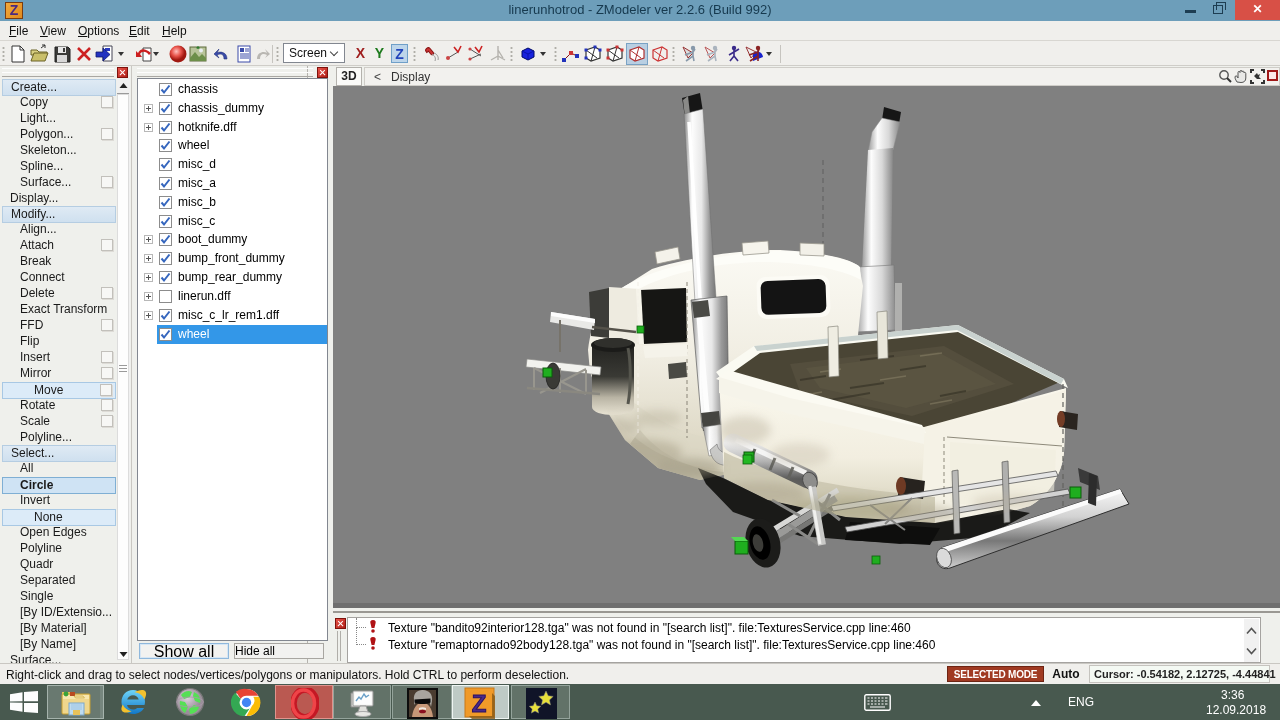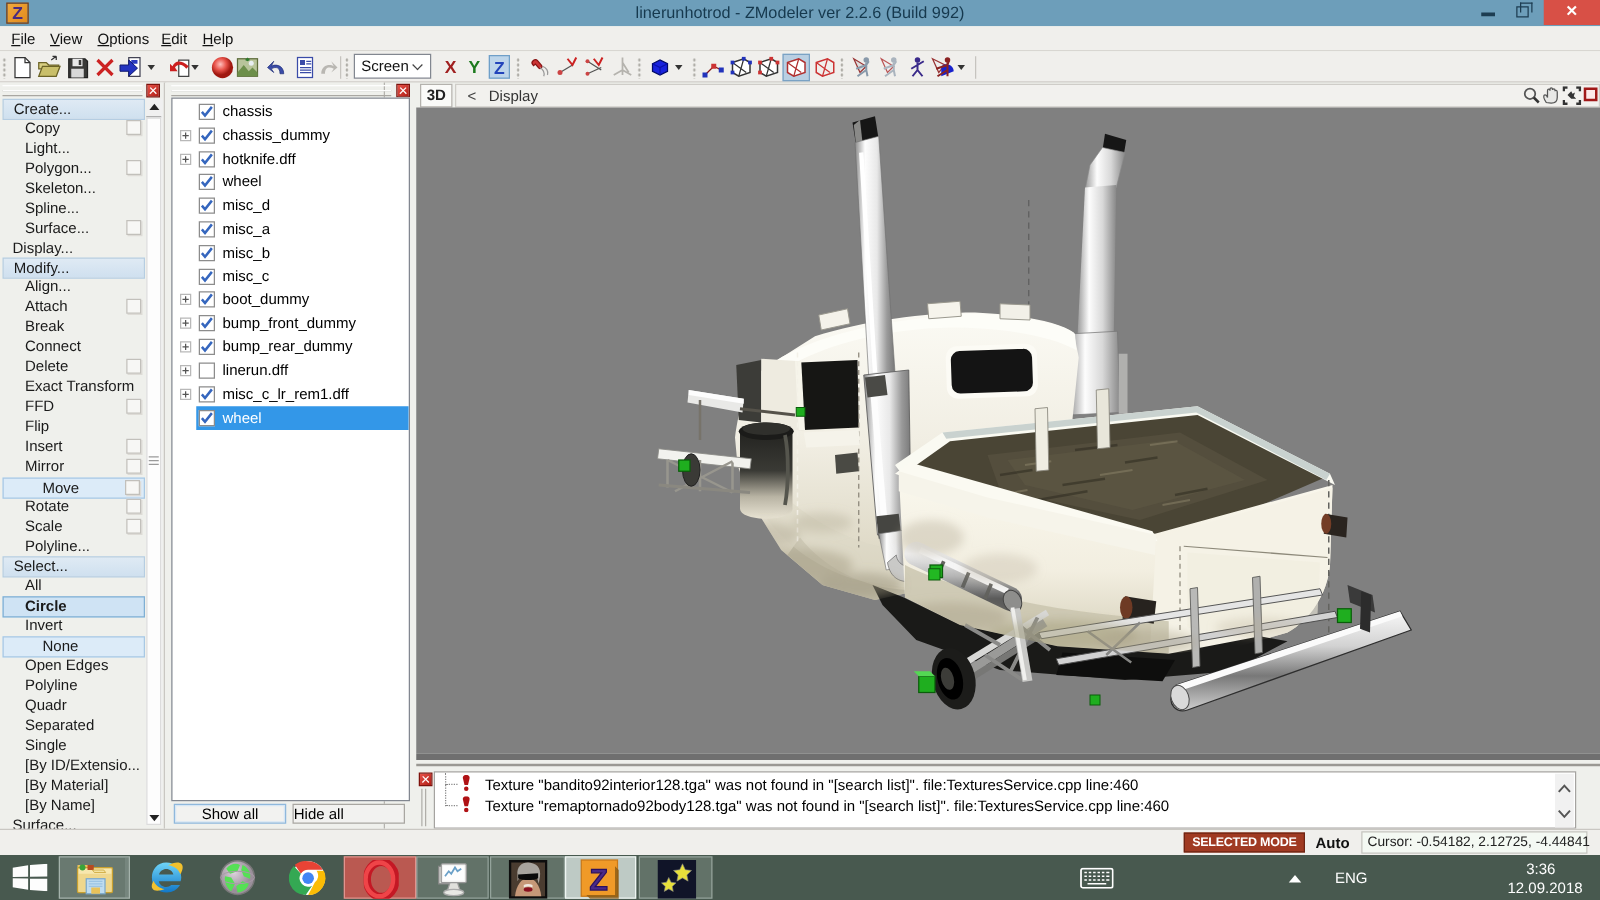--- a/index.html
+++ b/index.html
@@ -48,21 +48,21 @@
 #vpbar{left:364px;top:67px;width:916px;height:19px;background:#f2f1ee;border:1px solid #cfcdc8;font-size:12px;color:#333;}
 #vpcanvas{left:333px;top:86px;width:947px;height:517px;background:#808080;overflow:hidden;}
 #vpbottom{left:333px;top:603px;width:947px;height:5px;background:#6f6f6f;}
 #console{left:333px;top:611px;width:947px;height:52px;background:#eff0ec;border-top:2px solid #9a9893;}
 #conlist{position:absolute;left:14px;top:4px;width:914px;height:46px;background:#fff;border:1px solid #a5a3a0;font-size:12px;color:#000;}
 #conscroll{position:absolute;right:1px;top:1px;width:15px;height:43px;background:#f1f1f1;}
 .conrow{position:absolute;white-space:nowrap;}
 #statusbar{left:0;top:663px;width:1280px;height:21px;background:#f0efec;border-top:1px solid #c9c7c2;font-size:12px;color:#111;}
 #selmode{position:absolute;left:947px;top:2px;width:97px;height:16px;background:#a03a22;border:1px solid #6d2413;color:#fff;font-weight:bold;font-size:10px;text-align:center;line-height:15px;letter-spacing:-0.2px;}
 #autobox{position:absolute;left:1047px;top:2px;width:38px;height:16px;font-weight:bold;text-align:center;line-height:16px;}
-#cursorbox{position:absolute;left:1089px;top:1px;width:181px;height:18px;background:#f4f9f3;border:1px solid #c5c3be;font-size:11px;line-height:17px;padding-left:4px;color:#222;white-space:nowrap;}
+#cursorbox{position:absolute;left:1089px;top:1px;width:181px;height:18px;background:#f4f9f3;border:1px solid #c5c3be;font-size:11px;line-height:17px;padding-left:4px;color:#222;white-space:nowrap;font-weight:bold;}
 #taskbar{left:0;top:684px;width:1280px;height:36px;background:#48594f;}
 .tray{color:#fff;font-size:12px;}
 </style></head>
 <body>
   <div id="titlebar" class="abs">
     <div id="titletext">linerunhotrod - ZModeler ver 2.2.6 (Build 992)</div>
   </div>
   <div id="zicon" class="abs">Z</div>
   <div id="minbtn" class="abs"></div>
   <div id="restorebtn" class="abs"></div>
@@ -389,21 +389,21 @@
 <div class="trow" style="top:245.6px">
         <div style="position:absolute;left:19px;top:0;right:0;height:19px;background:#3397e8"></div>
         <div class="cb">
           <svg width="13" height="13" viewBox="0 0 13 13">
             <path d="M2.5 6.5 L5 9.5 L10.5 2.5" stroke="#3566be" stroke-width="2" fill="none"></path>
           </svg>
         </div>
         <div class="tlabel" style="z-index:2;color:#fff">wheel</div>
       </div>
     </div>
-    <div style="position:absolute;left:6px;top:577px;width:90px;height:16px;background:#f2f2f0;border:1px solid #8fb8dc;box-shadow:0 0 0 1px #d6e6f4 inset;font-size:12px;text-align:center;line-height:15px">Show all</div>
+    <div style="position:absolute;left:6px;top:577px;width:90px;height:16px;background:#f2f2f0;border:1px solid #8fb8dc;box-shadow:0 0 0 1px #d6e6f4 inset;font-size:16px;text-align:center;line-height:15px">Show all</div>
 <div style="position:absolute;left:101px;top:577px;width:90px;height:16px;background:#f2f2f0;border:1px solid #a8a6a1;font-size:12px;text-align:left;line-height:15px">Hide all</div>
   </div>
   <div id="vptab" class="abs">3D</div>
   <div id="vpbar" class="abs">
     <span style="position:absolute;left:9px;top:2px;color:#444">&lt;</span>
     <span style="position:absolute;left:26px;top:2px">Display</span>
   </div>
   <svg class="abs" style="left:1218px;top:69px" width="15" height="15">
     <circle cx="6" cy="6" r="4.2" fill="none" stroke="#555" stroke-width="1.4"></circle>
     <path d="M9 9 L13 13" stroke="#333" stroke-width="2"></path>
@@ -631,20 +631,21 @@
         <svg class="abs" style="left:2px;top:8px" width="11" height="8">
           <path d="M1 6.5 L5.5 1.5 L10 6.5" stroke="#555" stroke-width="1.6" fill="none"></path>
         </svg>
 <svg class="abs" style="left:2px;top:28px" width="11" height="8">
           <path d="M1 1.5 L5.5 6.5 L10 1.5" stroke="#555" stroke-width="1.6" fill="none"></path>
         </svg>
       </div>
     </div>
   </div>
   <div id="statusbar" class="abs">
+    <span style="position:absolute;left:6px;top:4px">Right-click and drag to select nodes/vertices/polygons or manipulators. Hold CTRL to perform deselection.</span>
     <div id="selmode">SELECTED MODE</div>
     <div id="autobox">Auto</div>
     <div id="cursorbox">Cursor: -0.54182, 2.12725, -4.44841</div>
 
   </div>
   <div id="taskbar" class="abs"></div>
   <svg class="abs" style="left:10px;top:691px" width="28" height="22" viewBox="0 0 28 22">
     <path d="M0 3.2 L12.5 1.2 V10.3 L0 10.6 Z M14 1 L28 0 V10.2 L14 10.3 Z M0 11.6 L12.5 11.8 V20.8 L0 18.8 Z M14 11.9 L28 12 V22 L14 21 Z" fill="#fdfdfd"></path>
   </svg>
 <div class="abs" style="left:47px;top:685px;width:57px;height:34px;background:rgba(190,205,198,0.28);border:1px solid rgba(225,238,232,0.5);box-shadow:inset -3px 0 0 rgba(160,175,168,0.25)">

